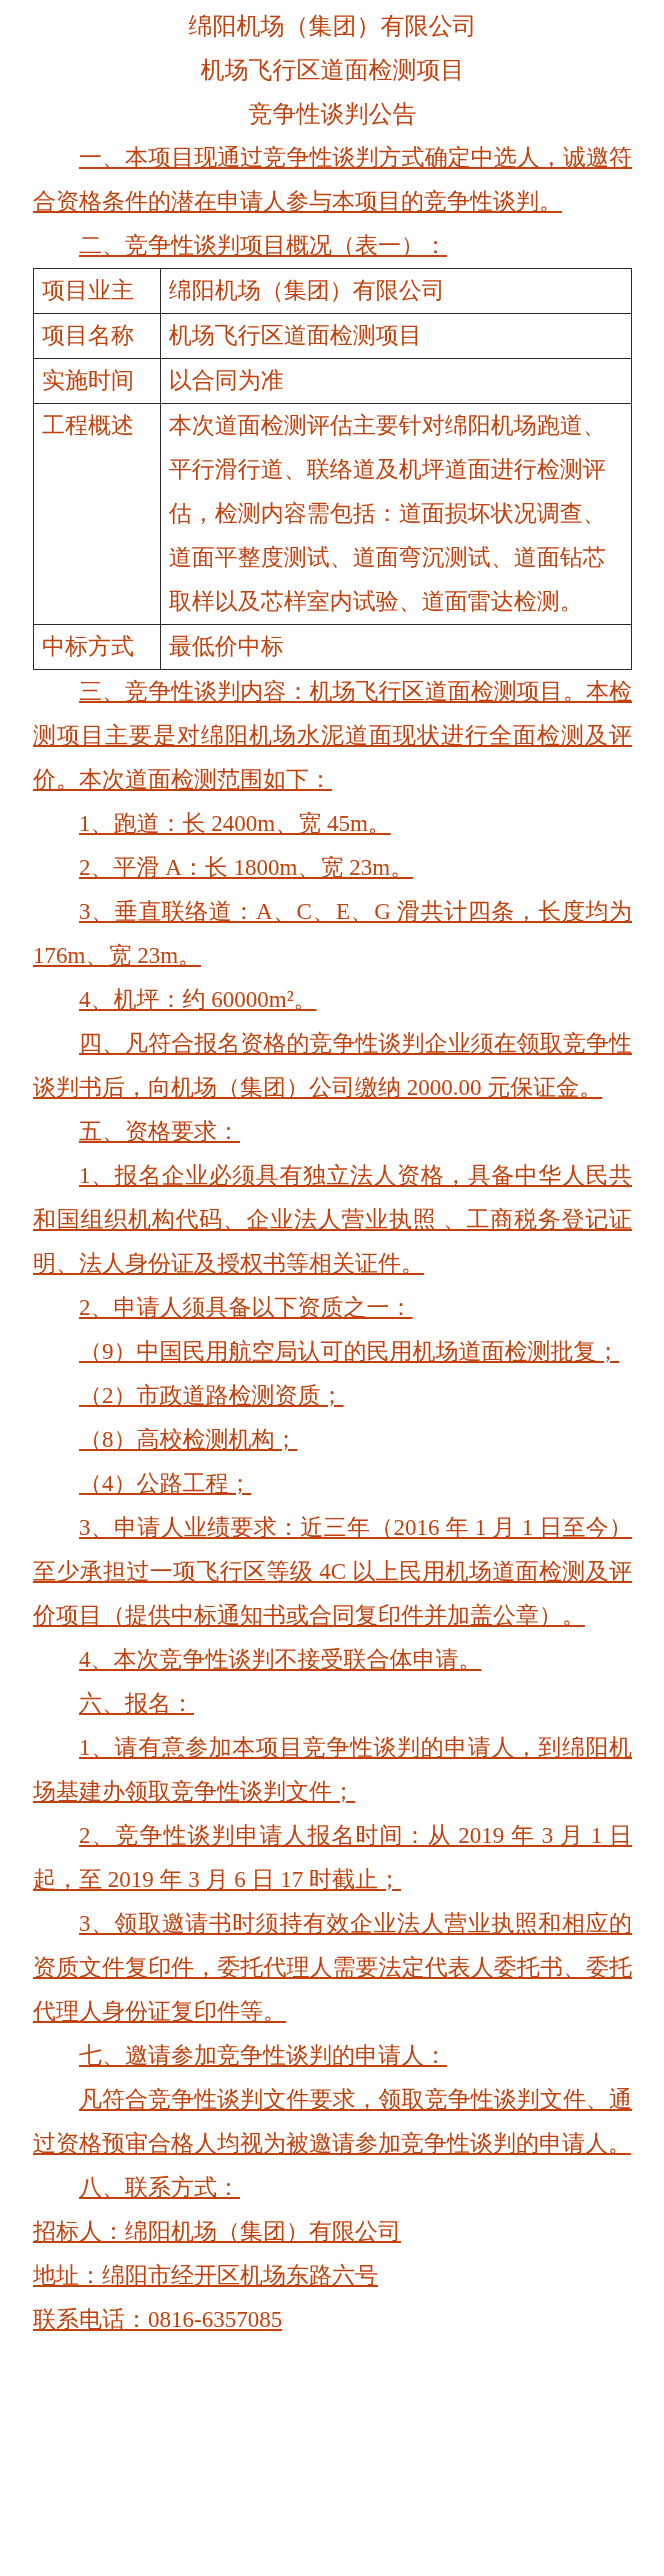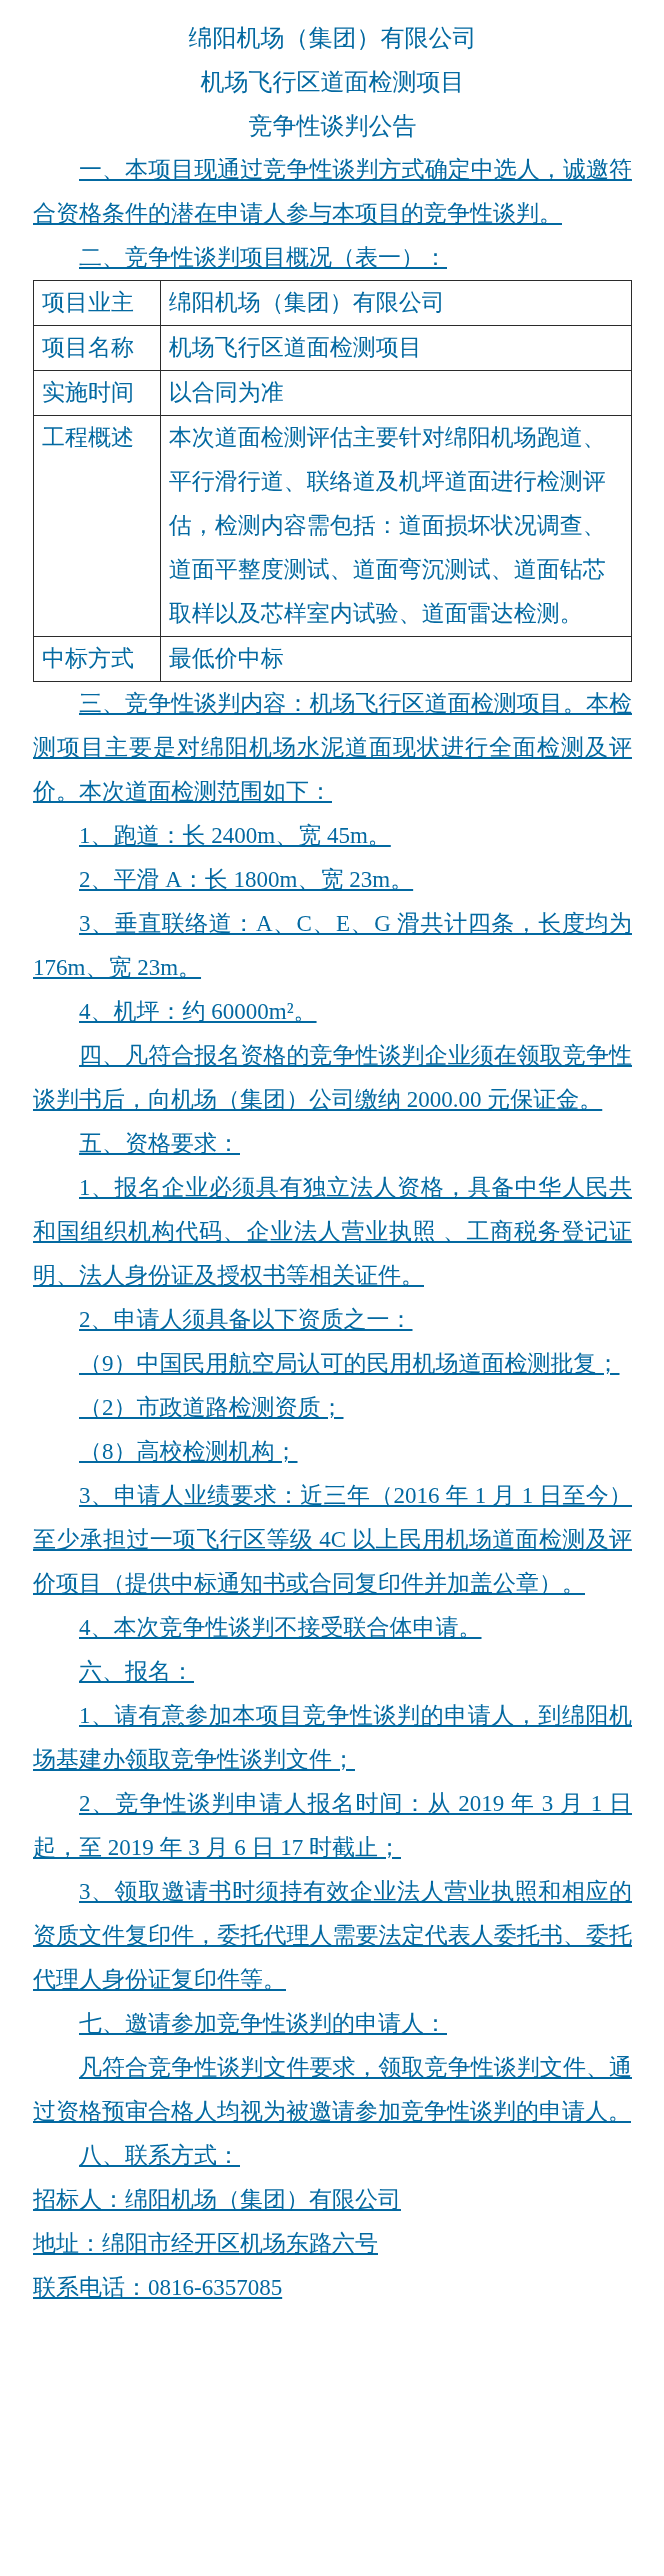--- a/index.html
+++ b/index.html
@@ -1,23 +1,23 @@
 <!DOCTYPE html>
 <html style="font-size:9.7px"><head>
 <meta charset="utf-8">
 <style>
   html, body { margin: 0; padding: 0; background: #ffffff; }
   .page {
     width: 665px;
     min-height: 2576px;
     box-sizing: border-box;
     margin: 0 auto;
-    padding: 16px 33px 6px 33px;
+    padding: 4px 33px 6px 33px;
     background: #ffffff;
-    color: #0369a1;
+    color: #c2410c;
     font-family: "Liberation Serif", "DejaVu Serif", serif;
     font-size: 23px;
     line-height: 44px;
   }
   .title-block { text-align: center; }
   .title-line {
     font-size: 24px;
     line-height: 44px;
     font-weight: normal;
     margin: 0;
@@ -116,20 +116,21 @@
       <p class="para">1、报名企业必须具有独立法人资格，具备中华人民共和国组织机构代码、企业法人营业执照 、工商税务登记证明、法人身份证及授权书等相关证件。</p>
 
       <p class="para">2、申请人须具备以下资质之一：</p>
 
       <p class="para">（9）中国民用航空局认可的民用机场道面检测批复；</p>
 
       <p class="para">（2）市政道路检测资质；</p>
 
       <p class="para">（8）高校检测机构；</p>
 
+      <p class="para">（4）公路工程；</p>
 
       <p class="para">3、申请人业绩要求：近三年（2016 年 1 月 1 日至今）至少承担过一项飞行区等级 4C 以上民用机场道面检测及评价项目（提供中标通知书或合同复印件并加盖公章）。</p>
 
       <p class="para">4、本次竞争性谈判不接受联合体申请。</p>
 
       <p class="para">六、报名：</p>
 
       <p class="para">1、请有意参加本项目竞争性谈判的申请人，到绵阳机场基建办领取竞争性谈判文件；</p>
 
       <p class="para">2、竞争性谈判申请人报名时间：从 2019 年 3 月 1 日起，至 2019 年 3 月 6 日 17 时截止；</p>

